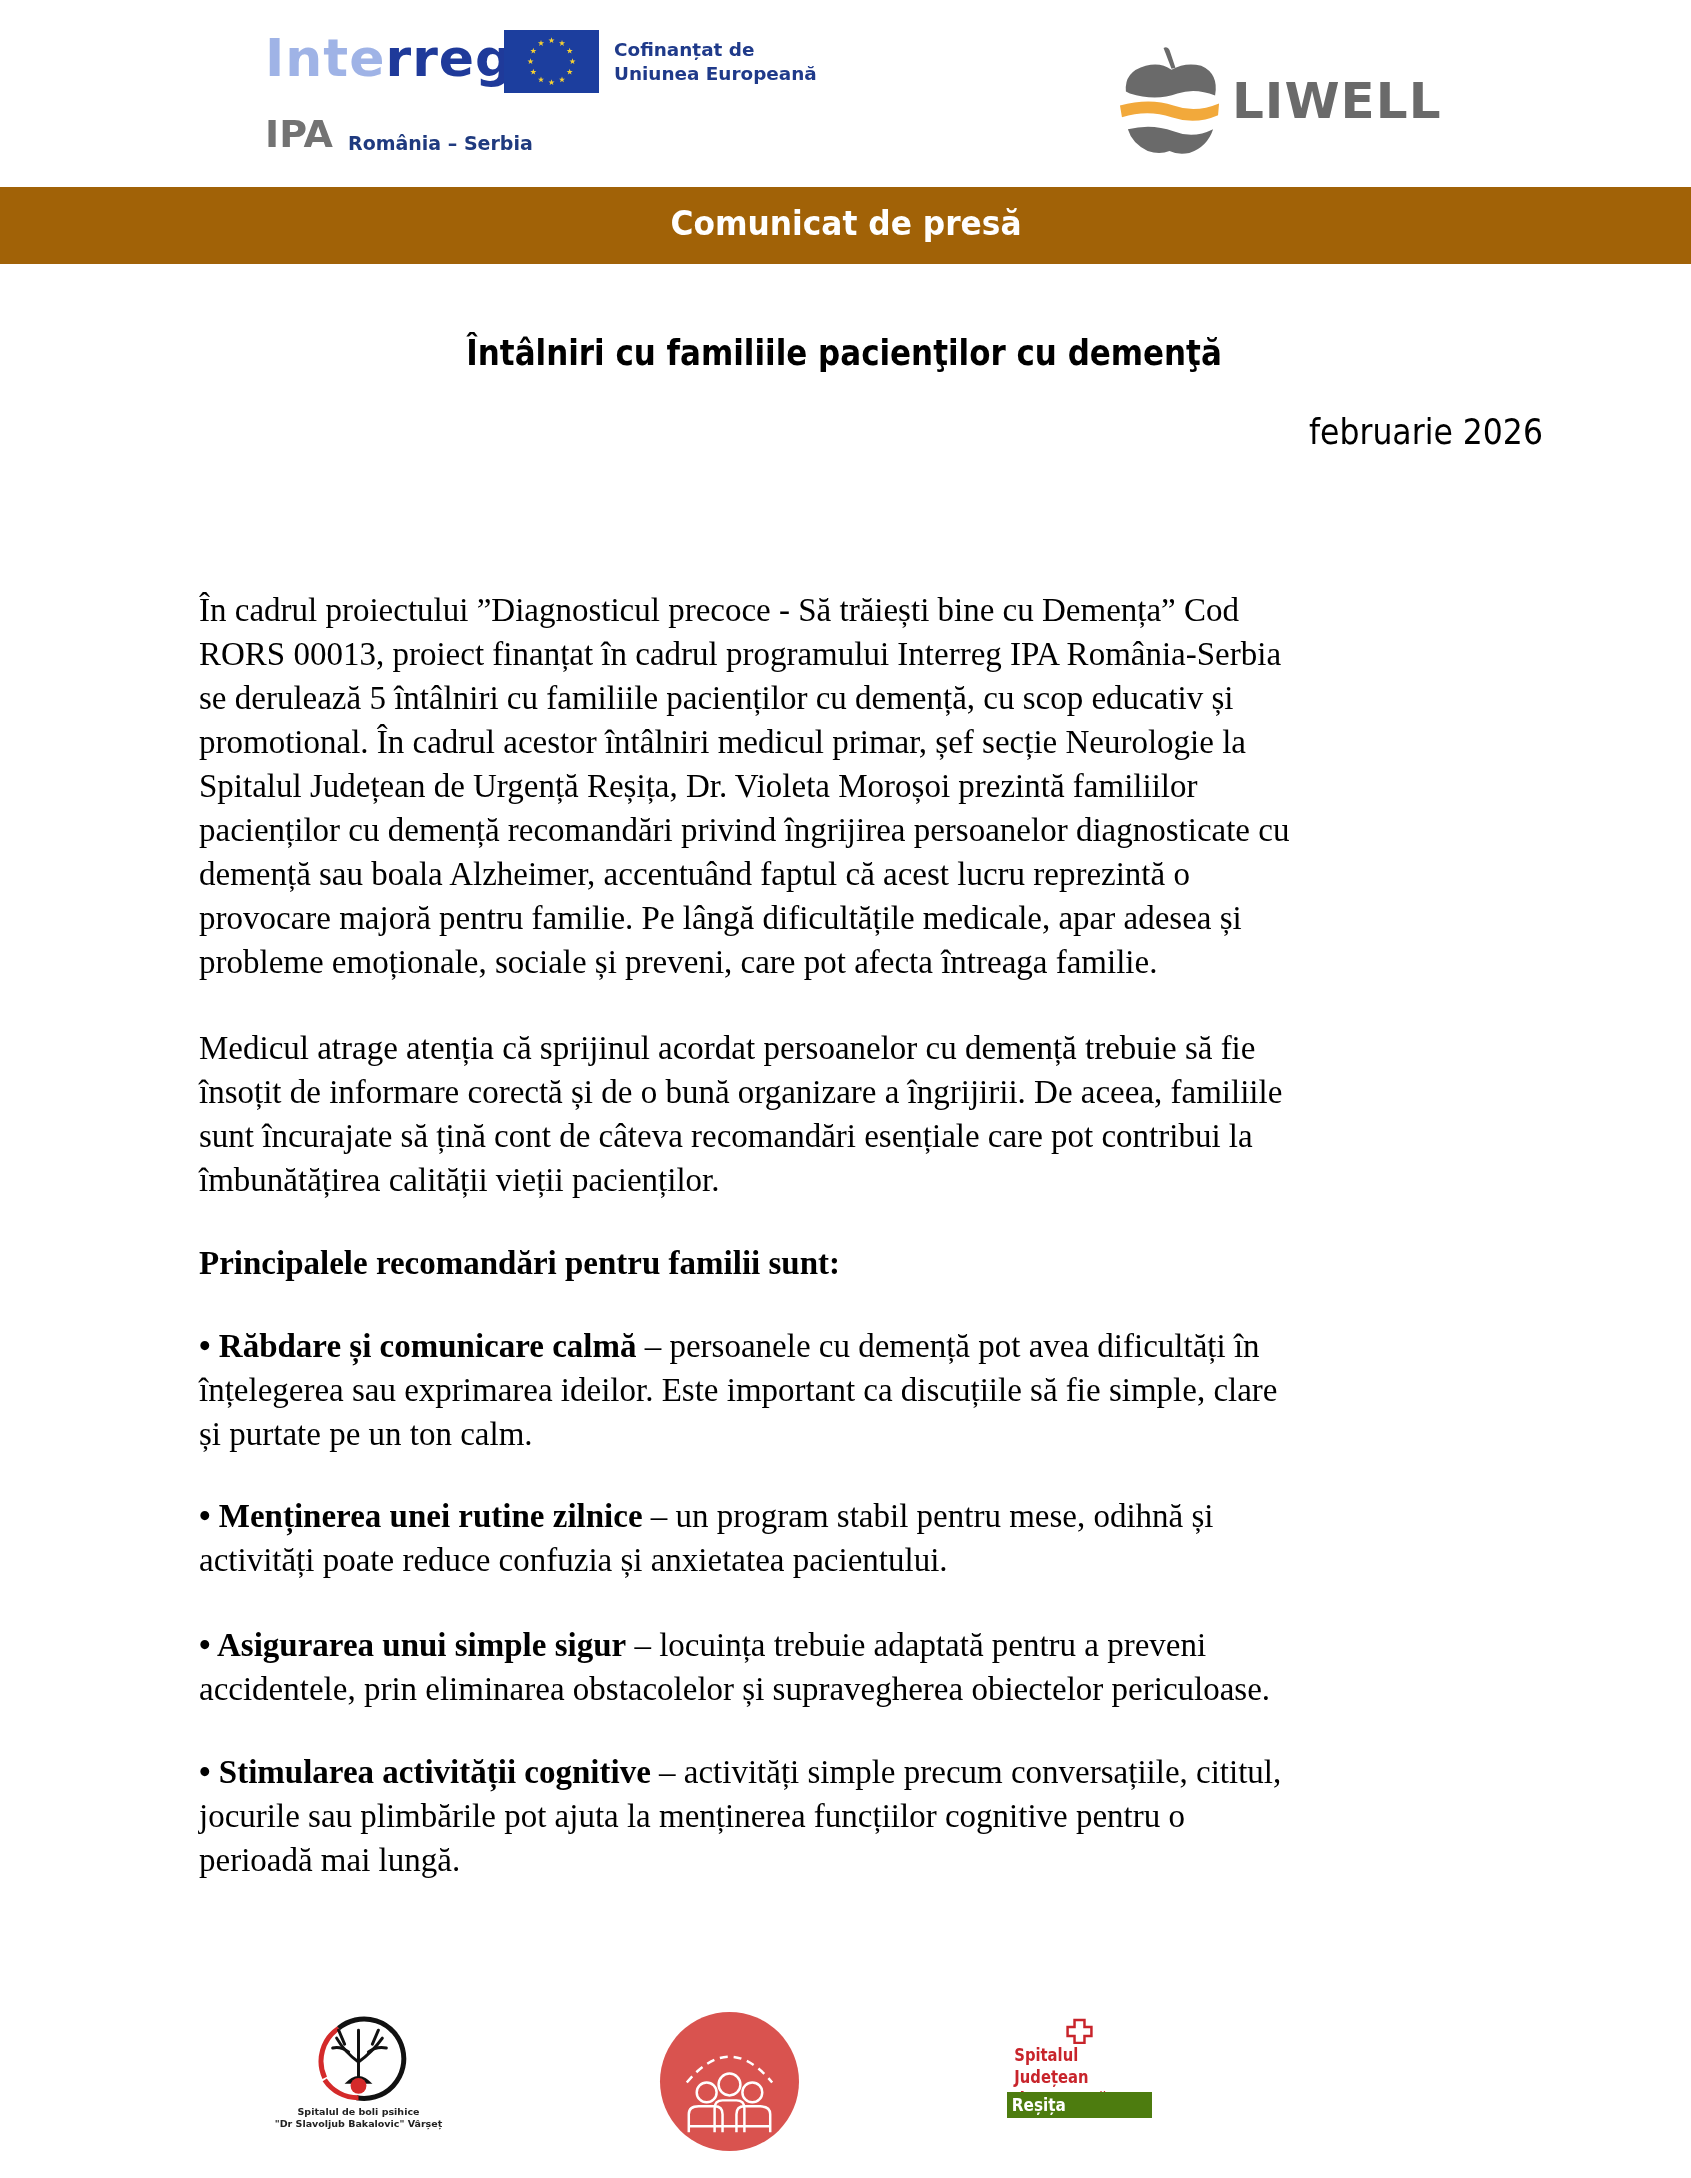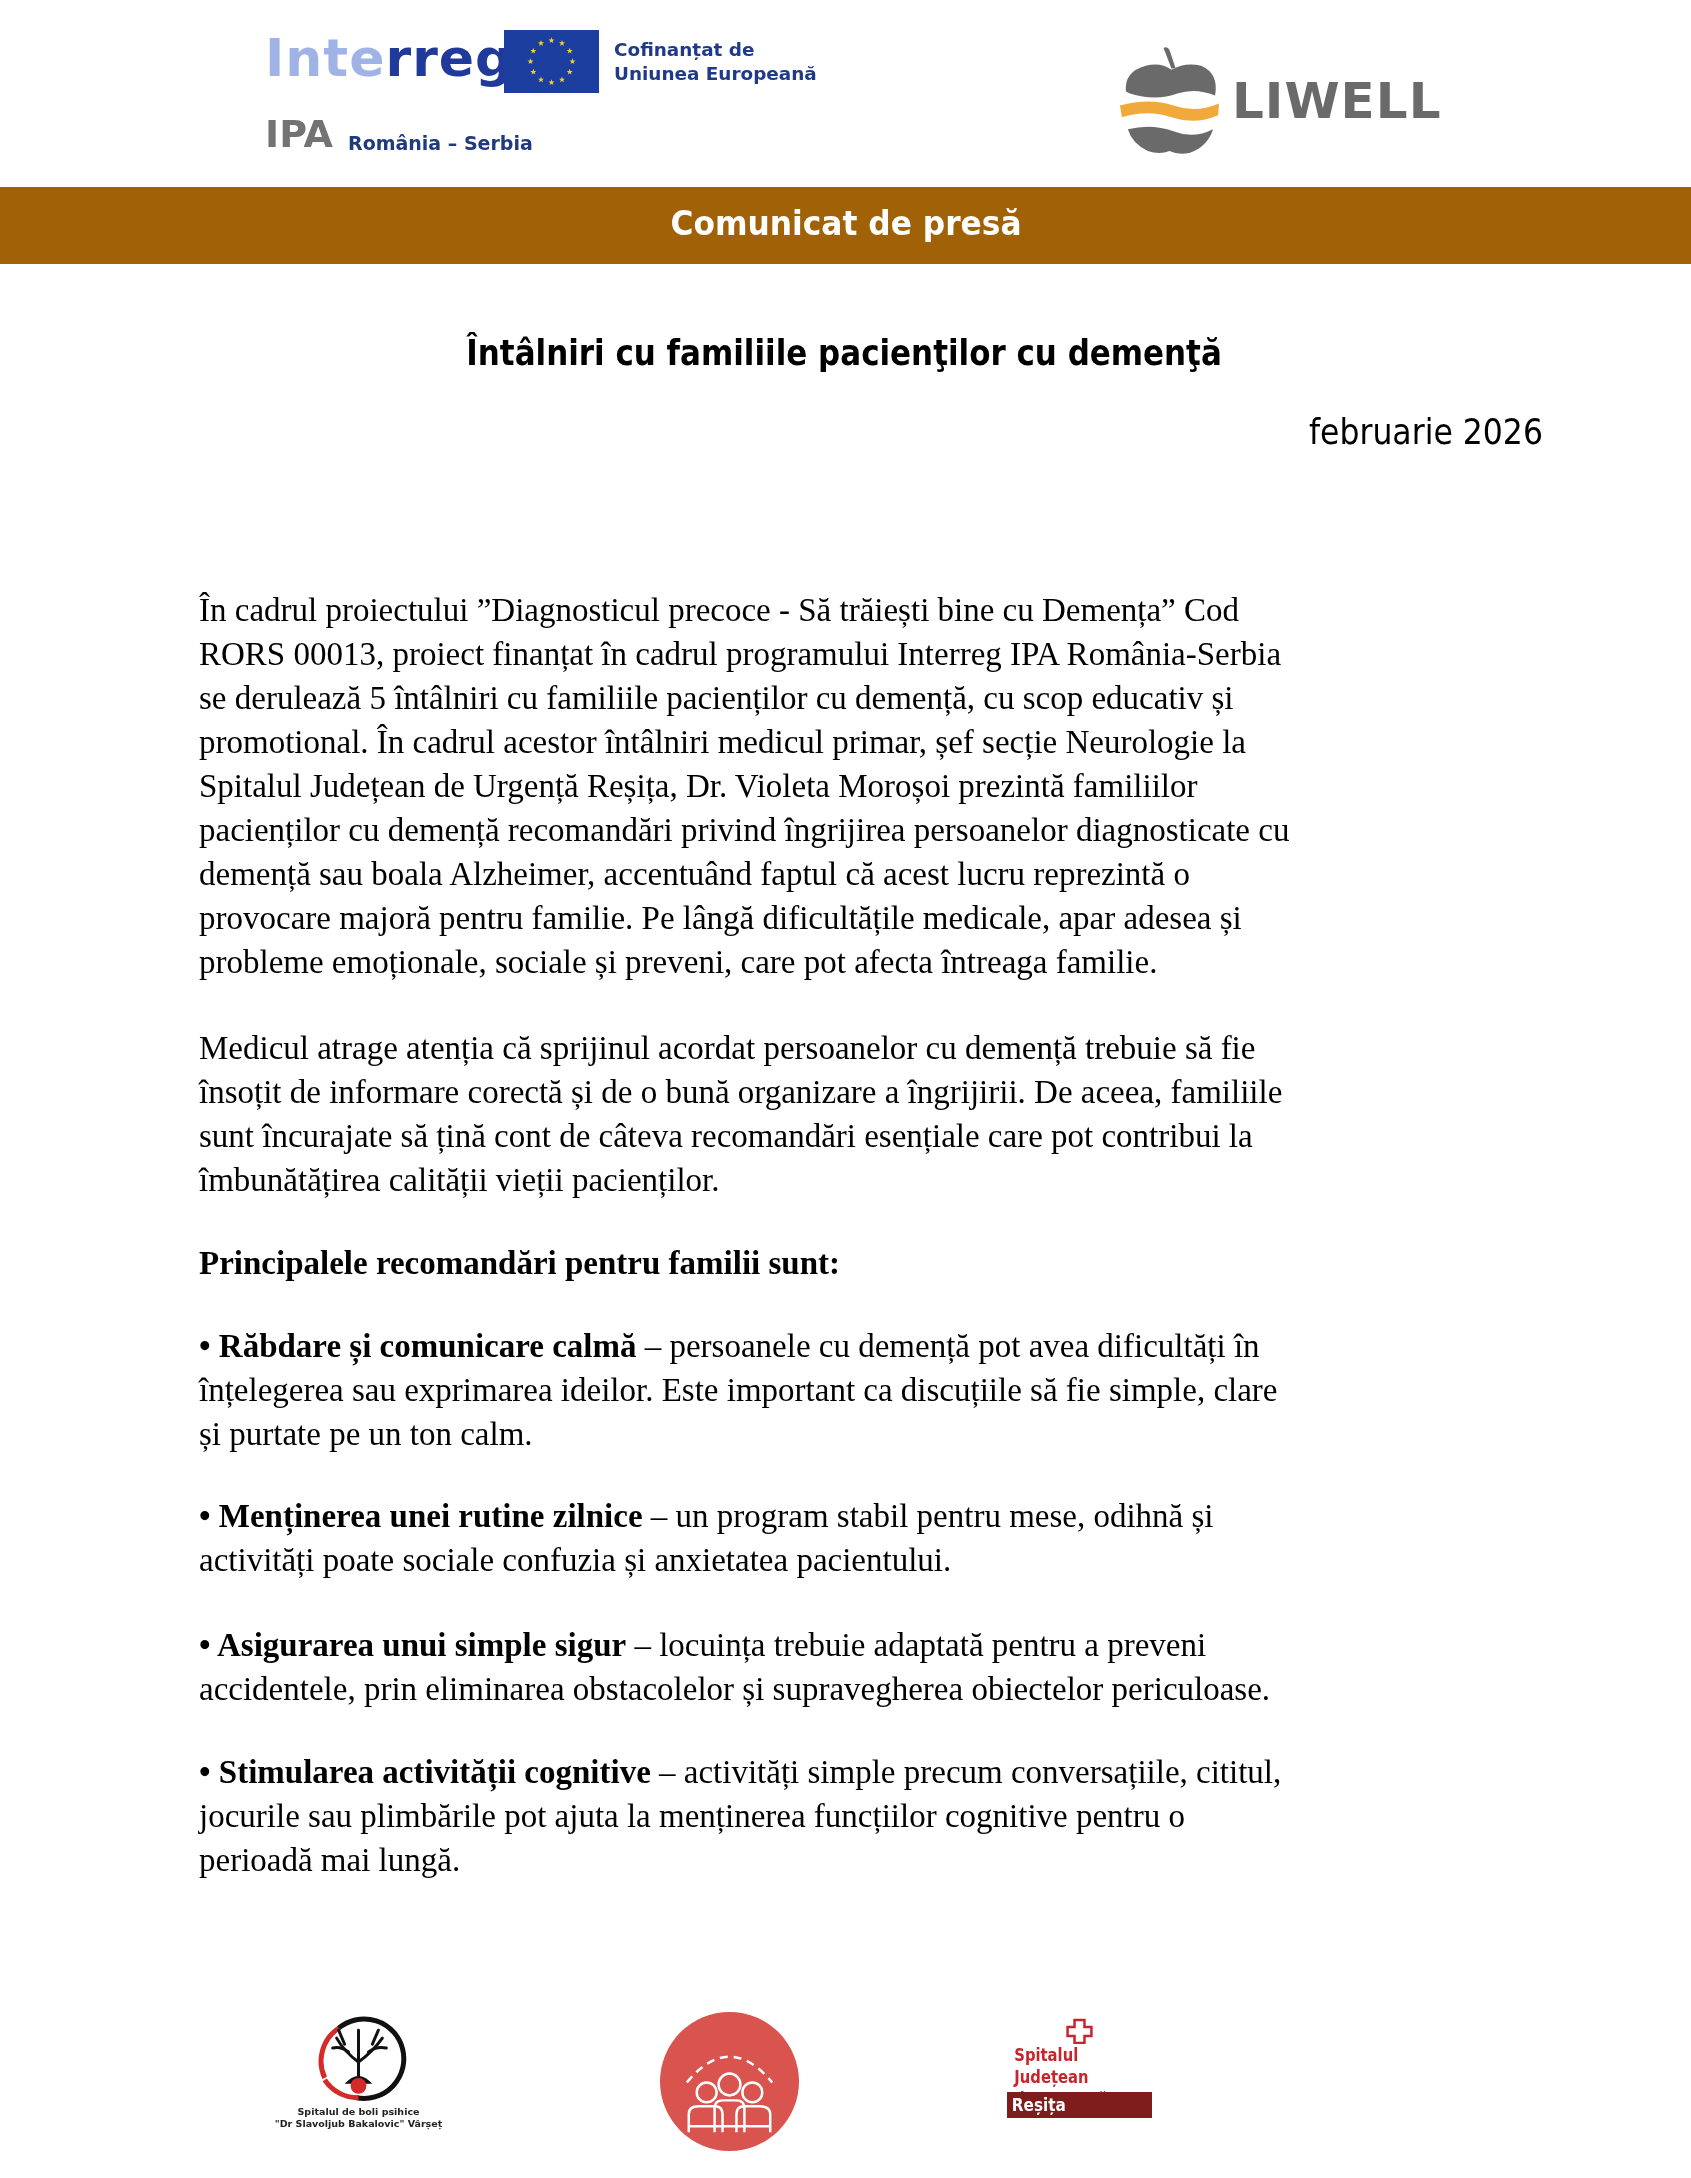--- a/index.html
+++ b/index.html
@@ -36,21 +36,21 @@
   .b4 { top: 1750px; }
   .bold { font-weight: bold; }
 
   
   .footer-logo { position: absolute; }
   .psych-logo { left: 279px; top: 2012px; width: 159px; height: 119px; }
   .psych-caption { position: absolute; left: 0; width: 179px; top: 94px; text-align: center; font-family: "DejaVu Sans", sans-serif; font-weight: bold; font-size: 9.5px; line-height: 12px; color: #222; margin-left: -10px; }
   .family-logo { left: 659px; top: 2011px; width: 141px; height: 141px; }
   .hospital-logo { left: 1000px; top: 2018px; width: 159px; height: 109px; }
   .hospital-name { position: absolute; left: 0; width: 159px; top: 26px; font-family: "DejaVu Sans", sans-serif; font-weight: bold; font-size: 18px; line-height: 22px; color: #C8242B; transform: scaleX(0.82); }
-  .hospital-city { position: absolute; left: 7px; width: 145px; top: 74px; height: 26px; background: #7f1d1d; color: #fff; font-family: "DejaVu Sans", sans-serif; font-weight: bold; font-size: 18px; line-height: 26px; }
+  .hospital-city { position: absolute; left: 7px; width: 145px; top: 74px; height: 26px; background: #4d7c0f; color: #fff; font-family: "DejaVu Sans", sans-serif; font-weight: bold; font-size: 18px; line-height: 26px; }
   .hospital-city span { display: inline-block; transform: scaleX(0.85); }
 </style>
 </head>
 <body>
 
 <div>
   <div class="interreg-word"><span class="light">Inte</span><span>rreg</span></div>
   <div class="ipa-word"><span class="light">IPA</span></div>
   <div class="program-region">România – Serbia</div>
 </div>
@@ -117,21 +117,21 @@
 <div class="body-text rec-heading">Principalele recomandări pentru familii sunt:</div>
 
 <div class="body-text b1">
   <span class="line"><span class="bold">• </span><span class="bold">Răbdare și comunicare calmă</span><span> – persoanele cu demență pot avea dificultăți în</span></span>
   <span class="line">înțelegerea sau exprimarea ideilor. Este important ca discuțiile să fie simple, clare</span>
   <span class="line">și purtate pe un ton calm.</span>
 </div>
 
 <div class="body-text b2">
   <span class="line"><span class="bold">• </span><span class="bold">Menținerea unei rutine zilnice</span><span> – un program stabil pentru mese, odihnă și</span></span>
-  <span class="line">activități poate sociale confuzia și anxietatea pacientului.</span>
+  <span class="line">activități poate reduce confuzia și anxietatea pacientului.</span>
 </div>
 
 <div class="body-text b3">
   <span class="line"><span class="bold">• </span><span class="bold">Asigurarea unui simple sigur</span><span> – locuința trebuie adaptată pentru a preveni</span></span>
   <span class="line">accidentele, prin eliminarea obstacolelor și supravegherea obiectelor periculoase.</span>
 </div>
 
 <div class="body-text b4">
   <span class="line"><span class="bold">• </span><span class="bold">Stimularea activității cognitive</span><span> – activități simple precum conversațiile, cititul,</span></span>
   <span class="line">jocurile sau plimbările pot ajuta la menținerea funcțiilor cognitive pentru o</span>

